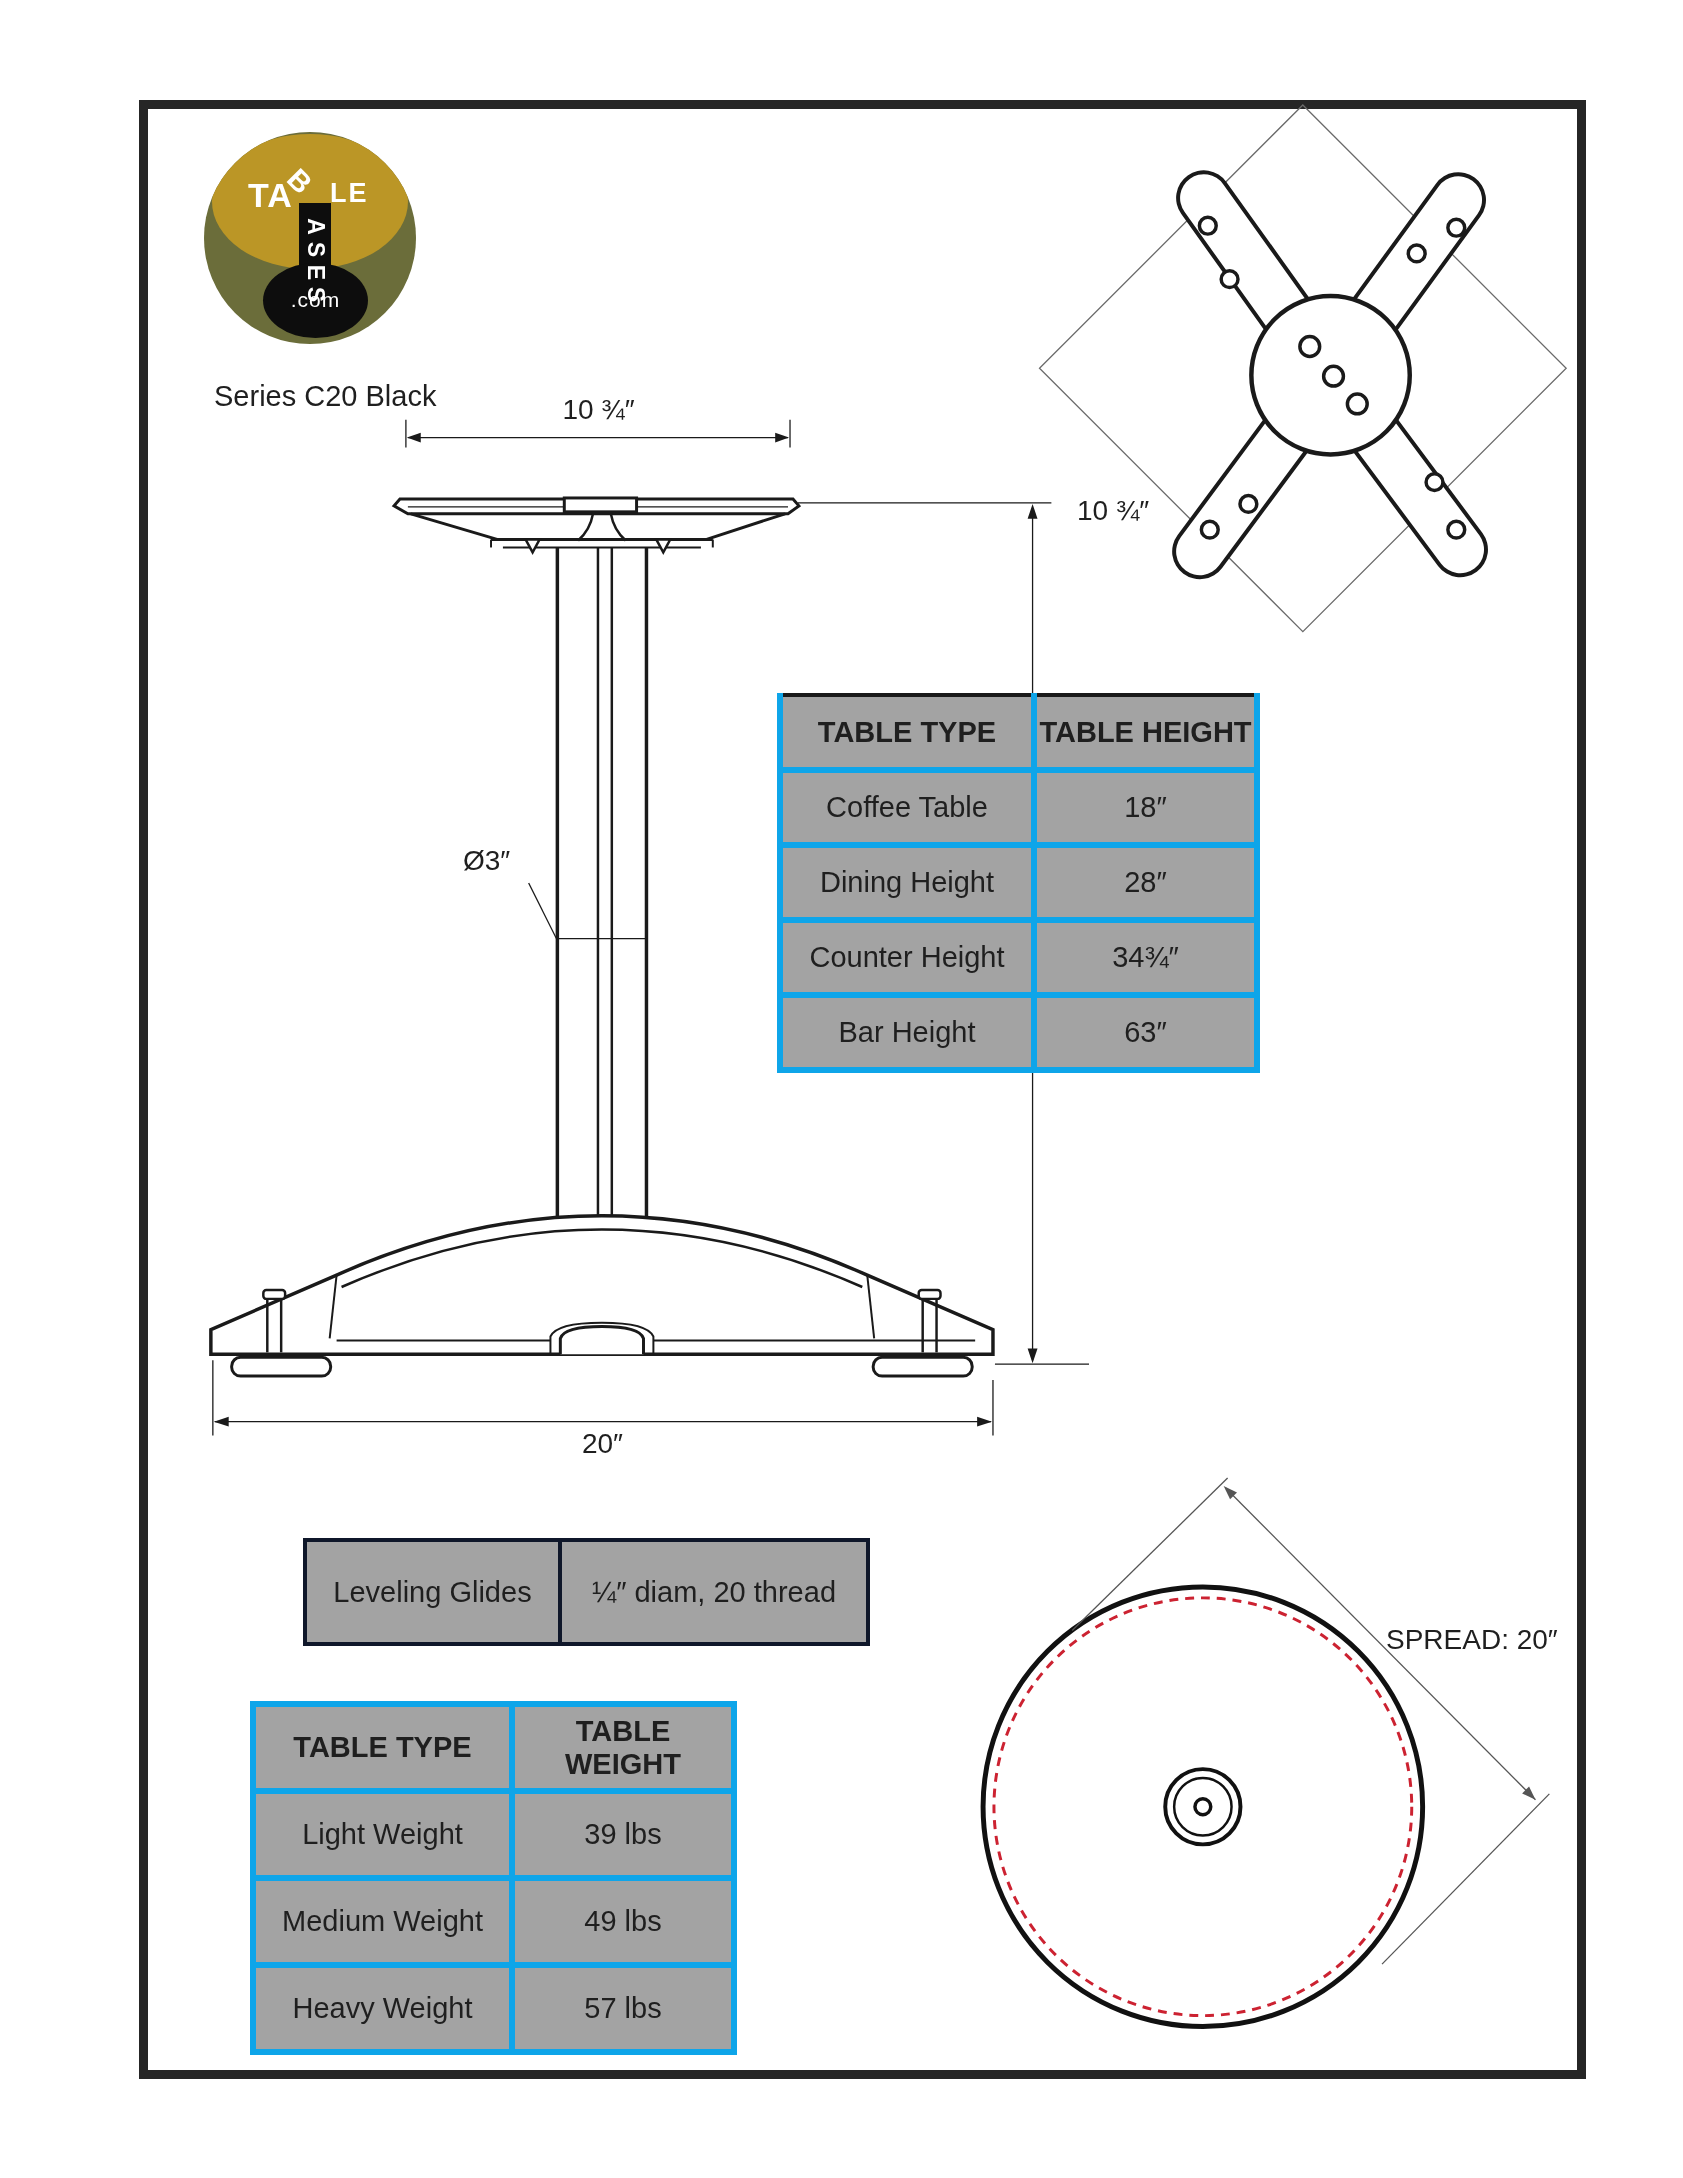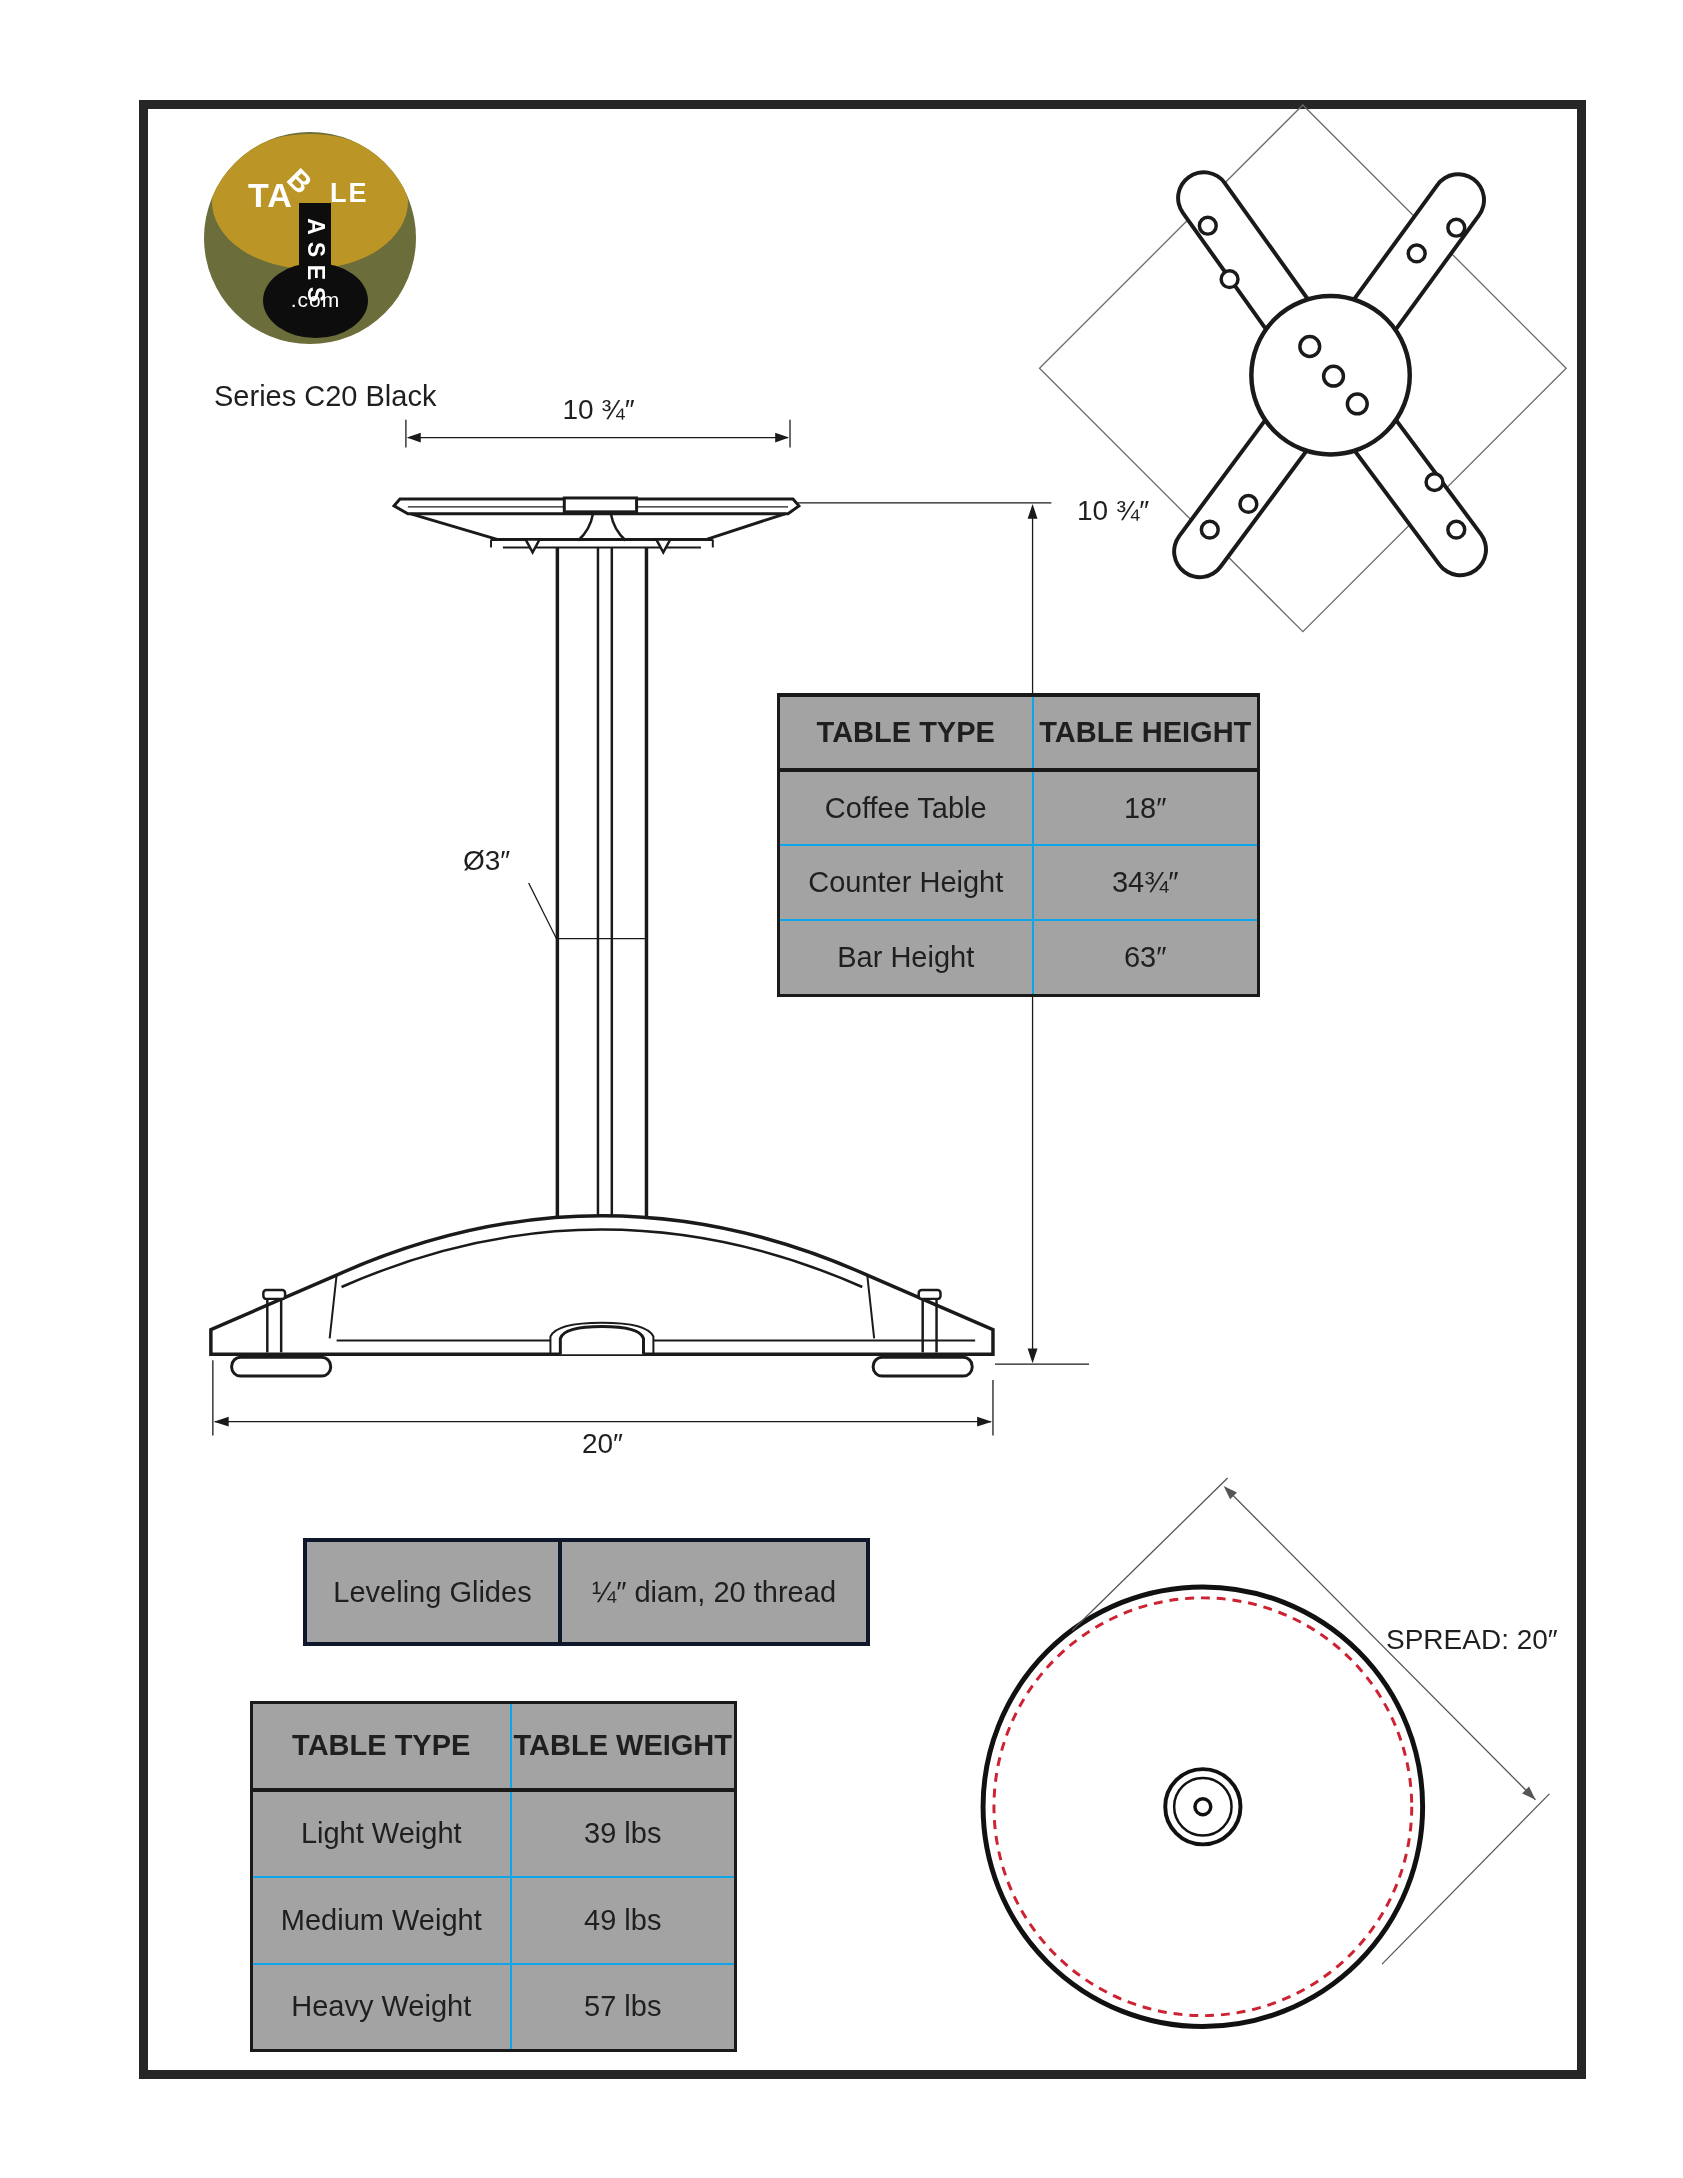--- a/index.html
+++ b/index.html
@@ -31,21 +31,21 @@
   .logo .vletter { position:absolute; left:99px; width:24px; text-align:center; font-weight:bold;
                    font-size:23px; color:#fff; transform:rotate(90deg); }
   .logo .t-com { position:absolute; left:59px; top:156px; width:105px; text-align:center;
                  font-size:21px; color:#fff; letter-spacing:1px; }
 
   .series-title { position:absolute; left:214px; top:380px; font-size:29px; color:#1f1f1f; }
 
   
   table.spec { position:absolute; border-collapse:collapse; background:#a3a3a3;
                font-size:29px; color:#1f1f1f; table-layout:fixed; }
-  table.spec td, table.spec th { border:2px solid #0ea5e9; text-align:center; vertical-align:middle;
+  table.spec td, table.spec th { border:6px solid #0ea5e9; text-align:center; vertical-align:middle;
                                  padding:0; }
   table.spec th { font-weight:bold; }
   table.height-table { left:777px; top:693px; width:483px; }
   table.height-table th { border-bottom:4px solid #1a1a1a; height:75px; }
   table.height-table td { height:75px; }
   table.height-table, table.height-table tr:first-child th { border-top:4px solid #1a1a1a; }
   table.glides-table { left:303px; top:1538px; width:567px; }
   table.glides-table td { height:104px; border:4px solid #0f172a; }
   table.weight-table { left:250px; top:1701px; width:487px; }
   table.weight-table th { border-bottom:4px solid #1a1a1a; height:87px; }
@@ -217,20 +217,24 @@
     <tbody>
         <tr>
       <th style="width:254px">TABLE TYPE</th>
       <th>TABLE HEIGHT</th>
     </tr>
     <tr>
       <td>Coffee Table</td>
       <td>18″</td>
     </tr>
     <tr>
+      <td>Dining Height</td>
+      <td>28″</td>
+    </tr>
+    <tr>
       <td>Counter Height</td>
       <td>34¾″</td>
     </tr>
     <tr>
       <td>Bar Height</td>
       <td>63″</td>
     </tr>
   </tbody>
     </table>
 

